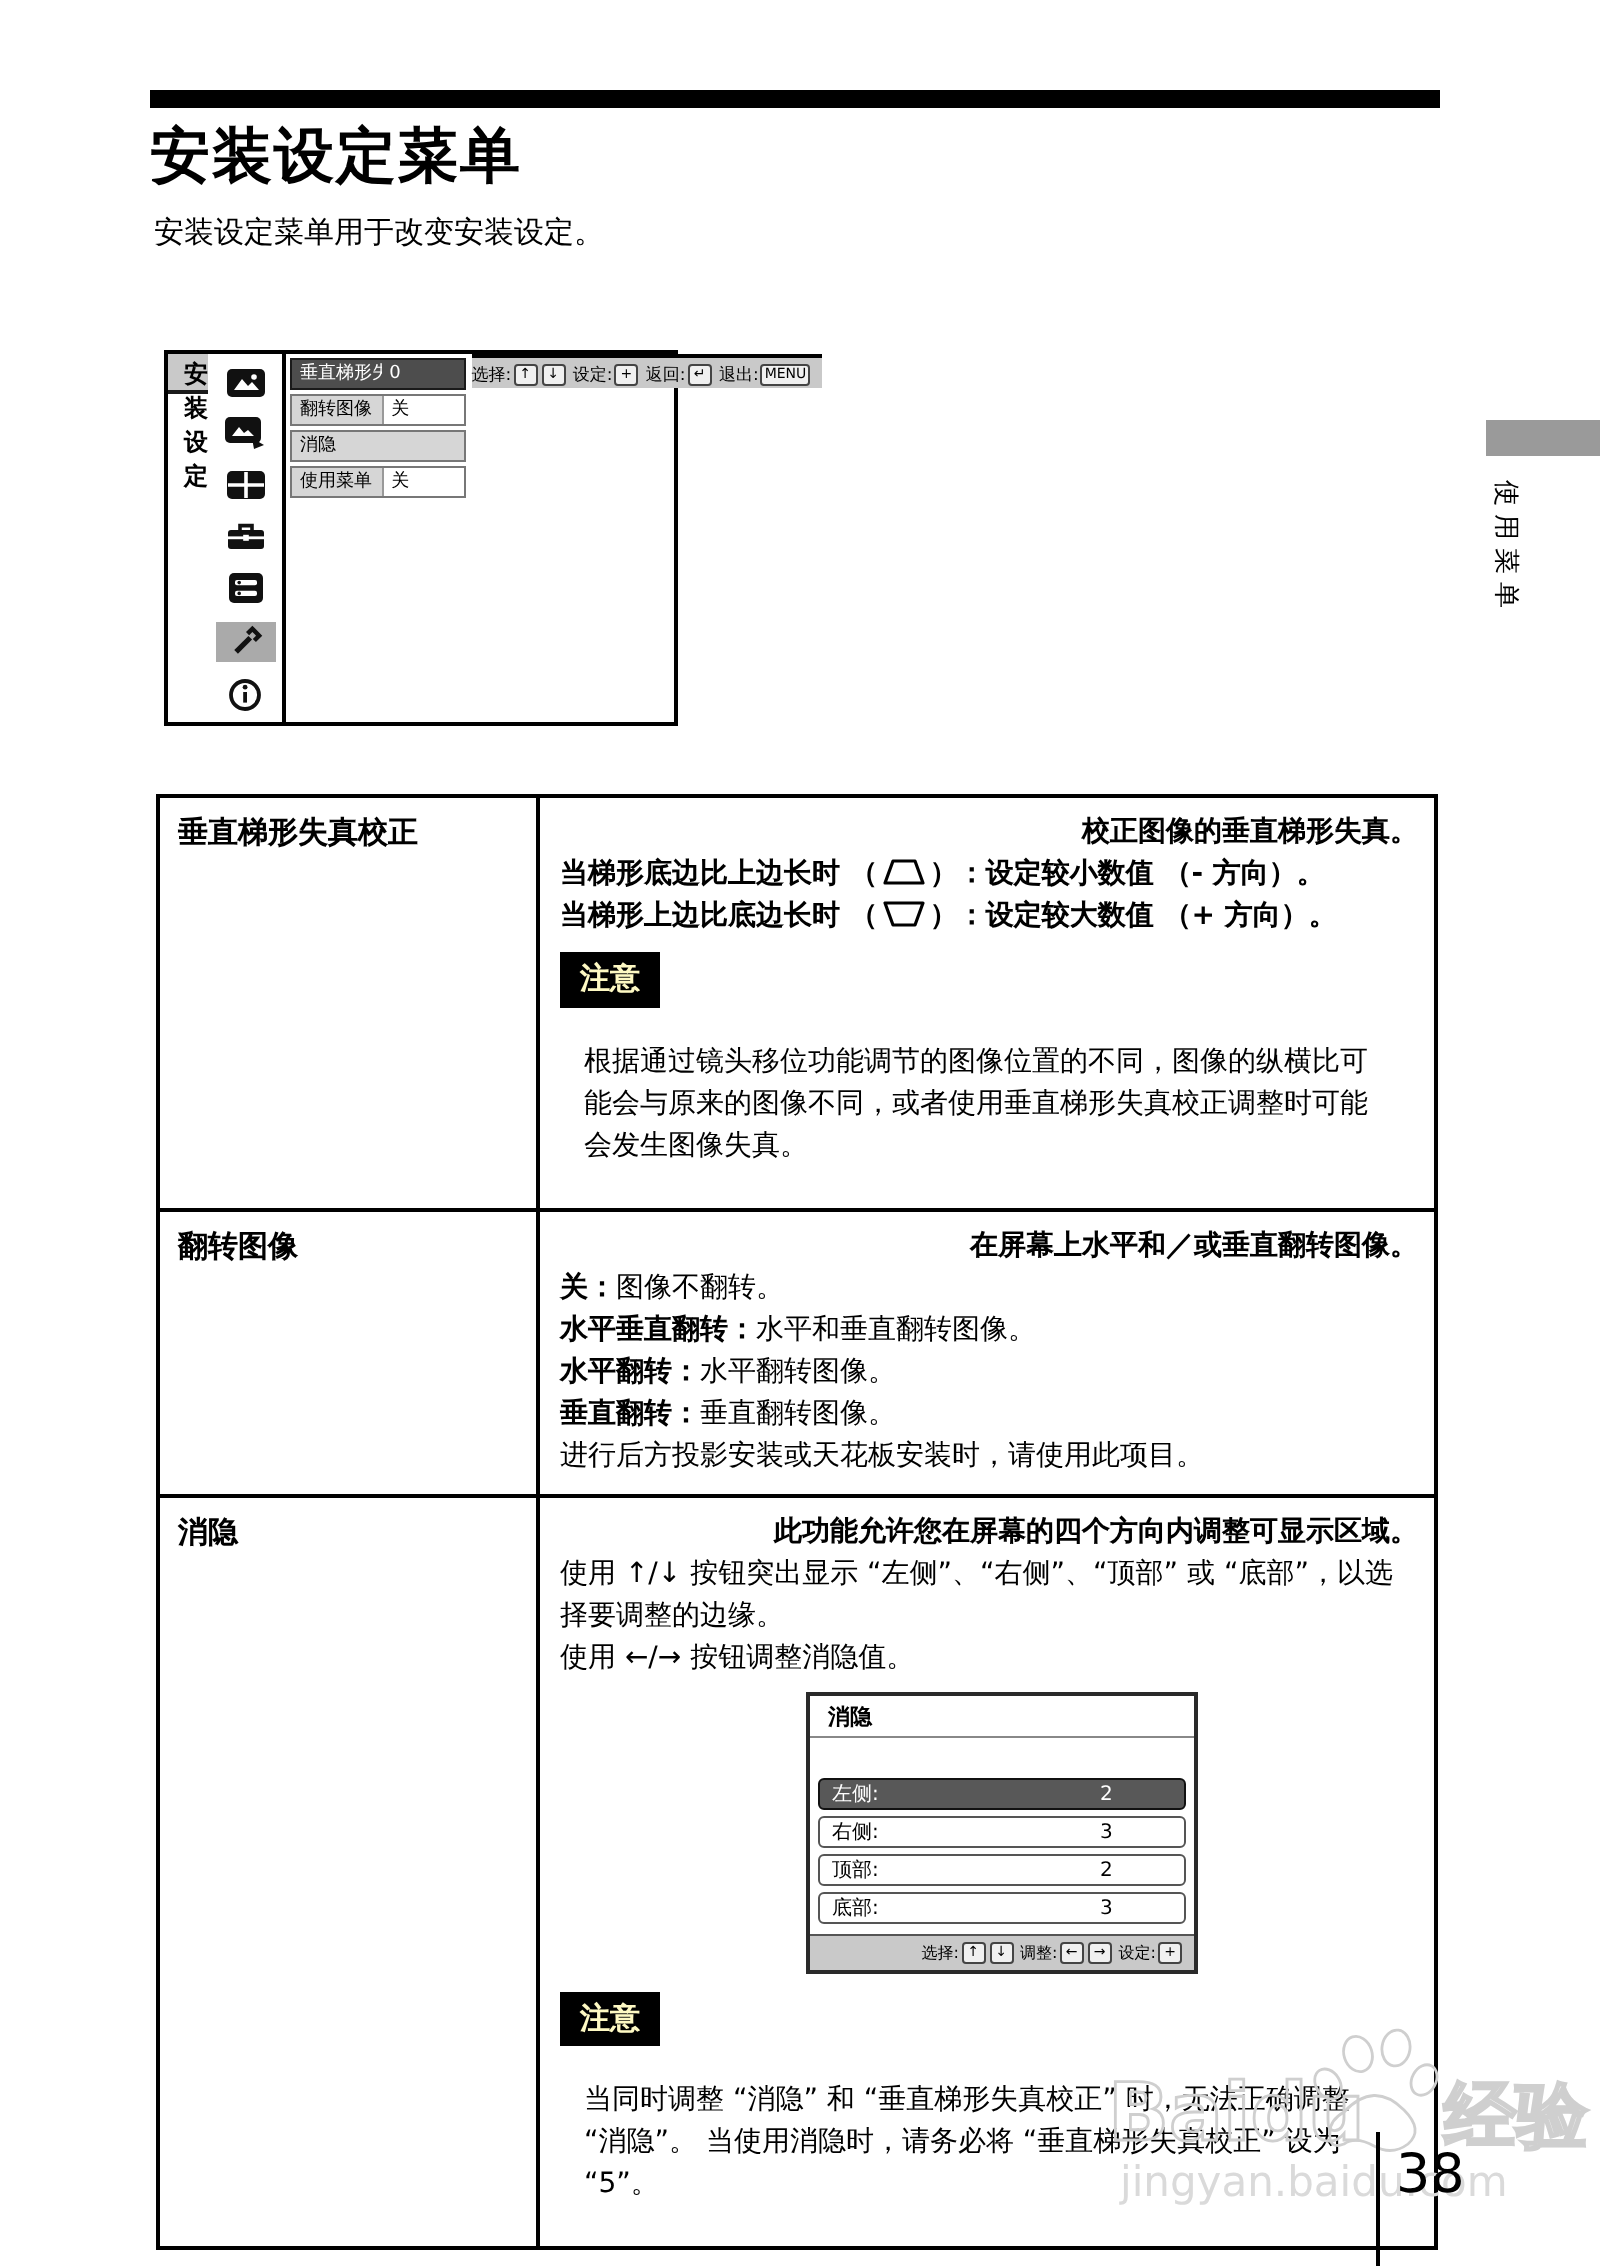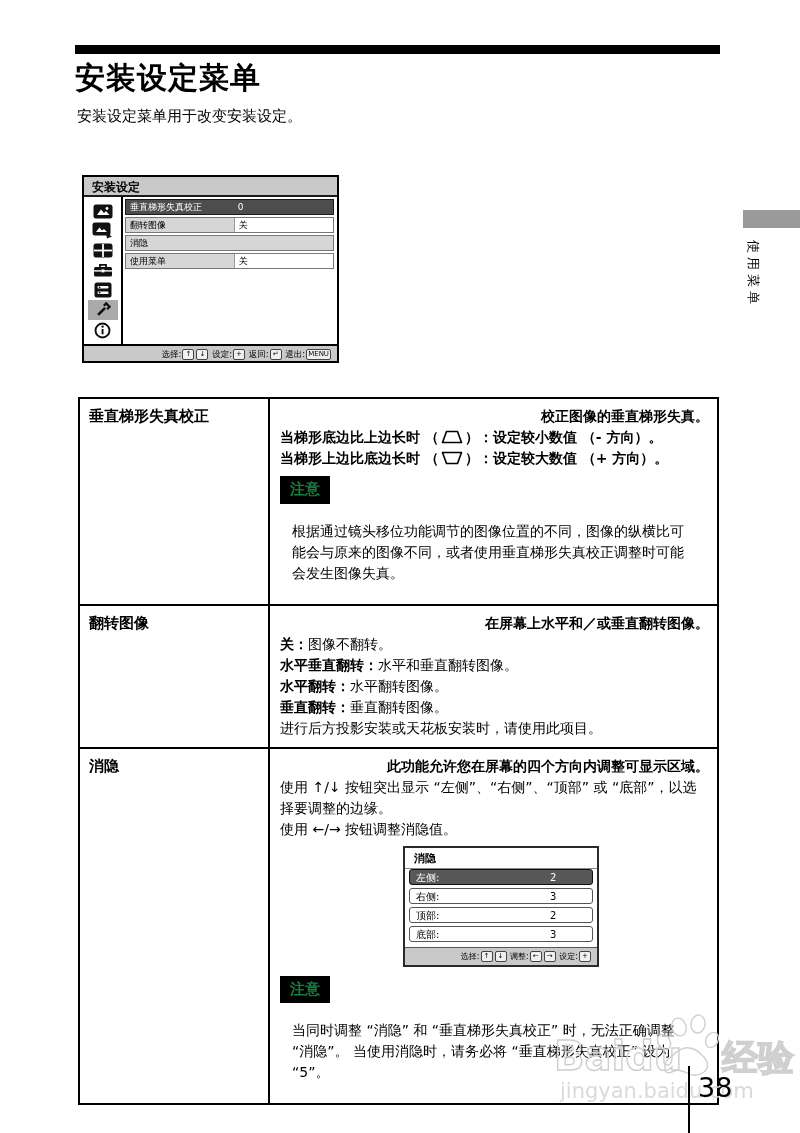--- a/index.html
+++ b/index.html
@@ -11,21 +11,21 @@
   .page-title{position:absolute;left:75px;top:58px;font-size:30px;font-weight:bold;letter-spacing:1px;}
   .intro{position:absolute;left:77px;top:107px;font-size:15px;}
 
   
   .side-tab{position:absolute;right:0;top:210px;width:57px;height:18px;background:#9a9a9a;}
   .vlabel{position:absolute;left:762px;top:240px;font-size:13px;letter-spacing:4px;white-space:nowrap;
           transform:rotate(90deg);transform-origin:top left;}
 
   
   .dlg1{position:absolute;left:82px;top:175px;width:257px;height:188px;border:2px solid #000;
-        box-sizing:border-box;display:flex;flex-direction:column;background:#fff;}
+        box-sizing:border-box;display:flex;flex-direction:row;background:#fff;}
   .dlg1-title{height:20px;background:#c9c9c9;border-bottom:2px solid #1a1a1a;font-size:12px;font-weight:bold;
               padding:2px 0 0 8px;box-sizing:border-box;}
   .dlg1-body{flex:1;display:flex;min-height:0;}
   .dlg1-side{width:39px;border-right:2px solid #000;display:flex;flex-direction:column;align-items:center;
              justify-content:space-between;padding:5px 0 4px;box-sizing:border-box;}
   .icon-wrap{width:26px;height:18px;display:flex;align-items:center;justify-content:center;}
   .icon-wrap.selected{background:#aaa;width:30px;height:20px;}
   .dlg1-main{flex:1;padding:2px 3px 0 2px;}
   .m-row{display:flex;height:14px;font-size:9px;border:1px solid #777;margin-bottom:2px;background:#d6d6d6;
          line-height:12px;box-sizing:content-box;}
@@ -42,30 +42,30 @@
 
   
   .tbl{position:absolute;left:78px;top:397px;width:641px;border:2px solid #000;box-sizing:border-box;background:#fff;}
   .trow{display:flex;border-bottom:2px solid #000;}
   .trow:last-child{border-bottom:none;}
   .th{width:190px;min-width:190px;border-right:2px solid #000;padding:8px 6px 8px 9px;font-weight:bold;
       font-size:15px;box-sizing:border-box;}
   .td{flex:1;padding:7px 8px 8px 10px;font-size:14px;line-height:1.5;box-sizing:border-box;}
   .b{font-weight:bold;text-align:right;}
   .trap{vertical-align:-3px;margin:0 1px;}
-  .note-badge{display:inline-block;background:#000;color:#15803d;font-weight:bold;font-size:15px;
+  .note-badge{display:inline-block;background:#000;color:#fef9c3;font-weight:bold;font-size:15px;
               padding:2px 10px 3px;margin:7px 0 5px;}
   .note-text{margin:12px;}
   .defs p{margin:0;}
 
   
   .dlg2{width:196px;border:2px solid #2a2a2a;box-sizing:border-box;margin:6px 0 2px 123px;background:#fff;
         font-size:10px;line-height:1;}
   .dlg2-title{font-weight:bold;font-size:11px;padding:5px 0 4px 9px;border-bottom:1px solid #888;}
-  .dlg2-rows{padding:0 4px 2px;}
+  .dlg2-rows{padding:20px 4px 2px;}
   .bd-row{position:relative;border:1px solid #555;border-radius:3px;height:16px;margin-bottom:3px;
           padding:3px 6px 0;box-sizing:border-box;background:#fff;}
   .bd-row.selected{background:#585858;color:#fff;border-color:#111;}
   .bd-val{position:absolute;left:140px;top:3px;}
   .dlg2-status{background:#c9c9c9;border-top:1px solid #555;font-size:8px;text-align:right;
                padding:3px 5px;white-space:nowrap;}
 
   
   .watermark{position:absolute;left:552px;top:1012px;}
   .pn-line{position:absolute;left:688px;top:1066px;width:2px;height:67px;background:#000;}

